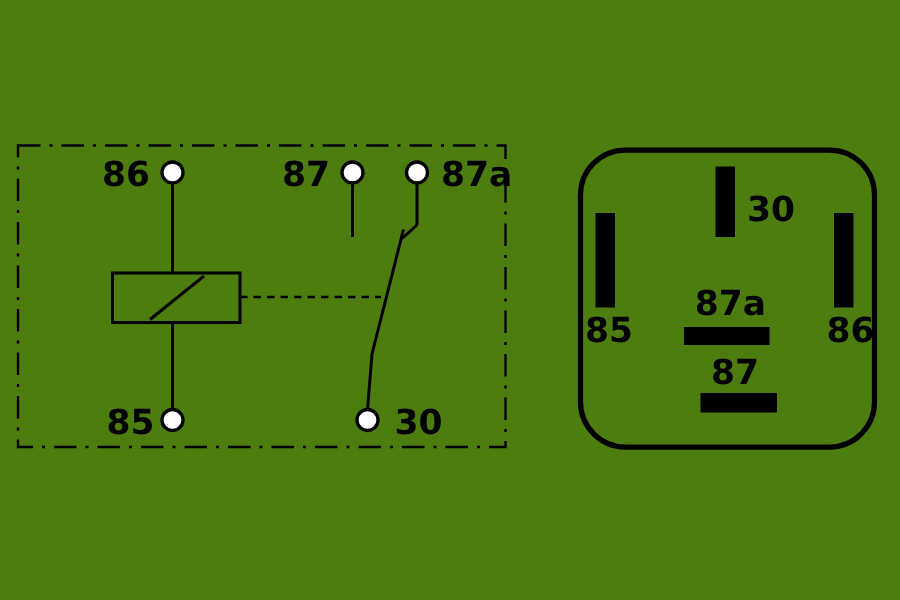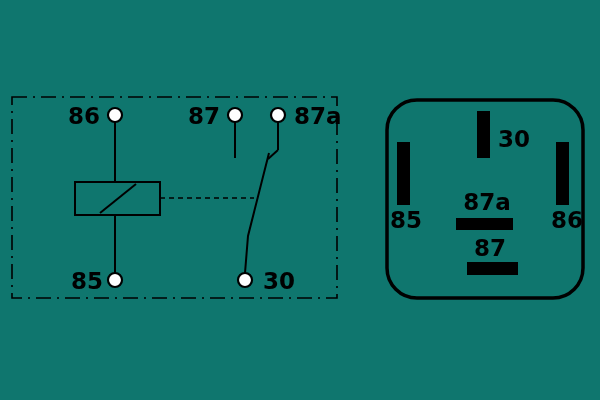--- a/index.html
+++ b/index.html
@@ -4,21 +4,21 @@
 <style>
   html, body {
     margin: 0;
     padding: 0;
     background: #ffffff;
   }
   .canvas {
     position: relative;
     width: 600px;
     height: 400px;
-    background: #0f766e;
+    background: #4d7c0f;
     font-family: "DejaVu Sans", sans-serif;
     overflow: hidden;
   }
   svg text {
     font-family: "DejaVu Sans", "Liberation Sans", sans-serif;
     font-weight: bold;
     font-size: 23px;
     fill: #000000;
   }
 </style>

